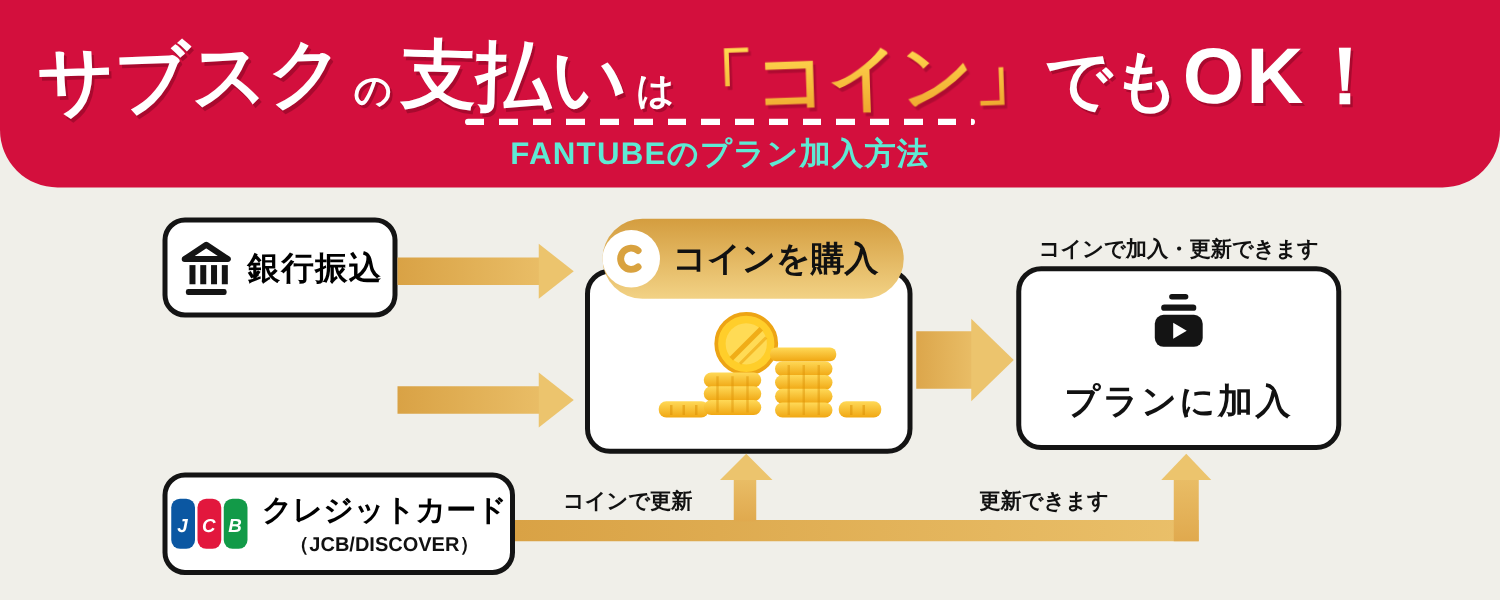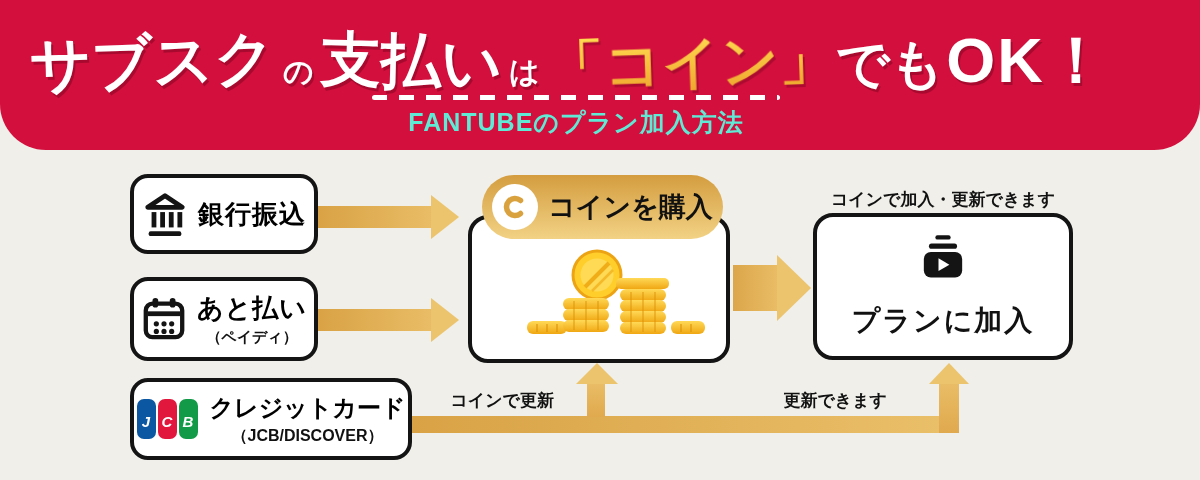--- a/index.html
+++ b/index.html
@@ -37,21 +37,21 @@
   .box-credit{ left:130px; top:378px; width:282px; height:82px; border-radius:18px; gap:12px; }
   .node-label{ font-size:26px; font-weight:bold; color:#000000; letter-spacing:1px; }
   .node-sub{ font-size:15px; font-weight:bold; color:#111; text-align:center; margin-top:2px; }
   .box-credit .node-label{ font-size:24px; letter-spacing:0; }
   .box-credit .node-sub{ font-size:16px;text-align:right; }
   .stack-col{ display:flex; flex-direction:column; align-items:center; }
 
   .coin-box{ left:468px; top:215px; width:262px; height:148px; border-radius:20px; }
   .badge{ position:absolute; left:482px; top:175px; width:241px; height:64px; border-radius:33px;
           background:linear-gradient(180deg,#d49d3f,#f2d285);
-          display:flex; align-items:center; justify-content:center; gap:10px; z-index:3; }
+          display:flex; align-items:center; gap:10px; z-index:3; }
   .badge-c{ width:46px; height:46px; border-radius:50%; background:#fff;
             display:flex; align-items:center; justify-content:center; }
   .badge-label{ font-size:27px; font-weight:bold; color:#111; }
 
   .plan-box{ left:813px; top:213px; width:260px; height:147px; border-radius:20px;
              flex-direction:column; gap:22px; }
   .plan-label{ font-size:28px; font-weight:bold; color:#111; letter-spacing:2px; }
   .plan-note{ position:absolute; left:813px; top:188px; width:260px; text-align:center;
               font-size:17px; font-weight:bold; color:#111; }
 
@@ -113,38 +113,20 @@
       <path d="M6 17 L24 5 L42 17 Z" fill="none" stroke="#141414" stroke-width="5" stroke-linejoin="round"></path>
       <rect x="10" y="22" width="5" height="16" fill="#141414"></rect>
       <rect x="19" y="22" width="5" height="16" fill="#141414"></rect>
       <rect x="28" y="22" width="5" height="16" fill="#141414"></rect>
       <rect x="37" y="22" width="5" height="16" fill="#141414"></rect>
       <rect x="7" y="42" width="34" height="5" rx="2" fill="#141414"></rect>
     </svg>
     <span class="node-label">銀行振込</span>
   </div>
 
-  <div class="node box-paidy">
-    <svg width="46" height="46" viewBox="0 0 48 48">
-      <rect x="12" y="2" width="6" height="10" rx="3" fill="#141414"></rect>
-      <rect x="30" y="2" width="6" height="10" rx="3" fill="#141414"></rect>
-      <rect x="5" y="8" width="38" height="35" rx="7" fill="none" stroke="#141414" stroke-width="4.5"></rect>
-      <rect x="7" y="16" width="34" height="5" fill="#141414"></rect>
-      <circle cx="16" cy="29" r="2.7" fill="#141414"></circle>
-        <circle cx="24" cy="29" r="2.7" fill="#141414"></circle>
-        <circle cx="32" cy="29" r="2.7" fill="#141414"></circle>
-      <circle cx="16" cy="37" r="2.7" fill="#141414"></circle>
-        <circle cx="24" cy="37" r="2.7" fill="#141414"></circle>
-        <circle cx="32" cy="37" r="2.7" fill="#141414"></circle>
-    </svg>
-    <div class="stack-col">
-      <span class="node-label">あと払い</span>
-      <span class="node-sub">（ペイディ）</span>
-    </div>
-  </div>
 
   <div class="node box-credit">
     <div class="jcb">
       <div class="stripe s-j">
           <span>J</span>
         </div>
       <div class="stripe s-c">
           <span>C</span>
         </div>
       <div class="stripe s-b">

